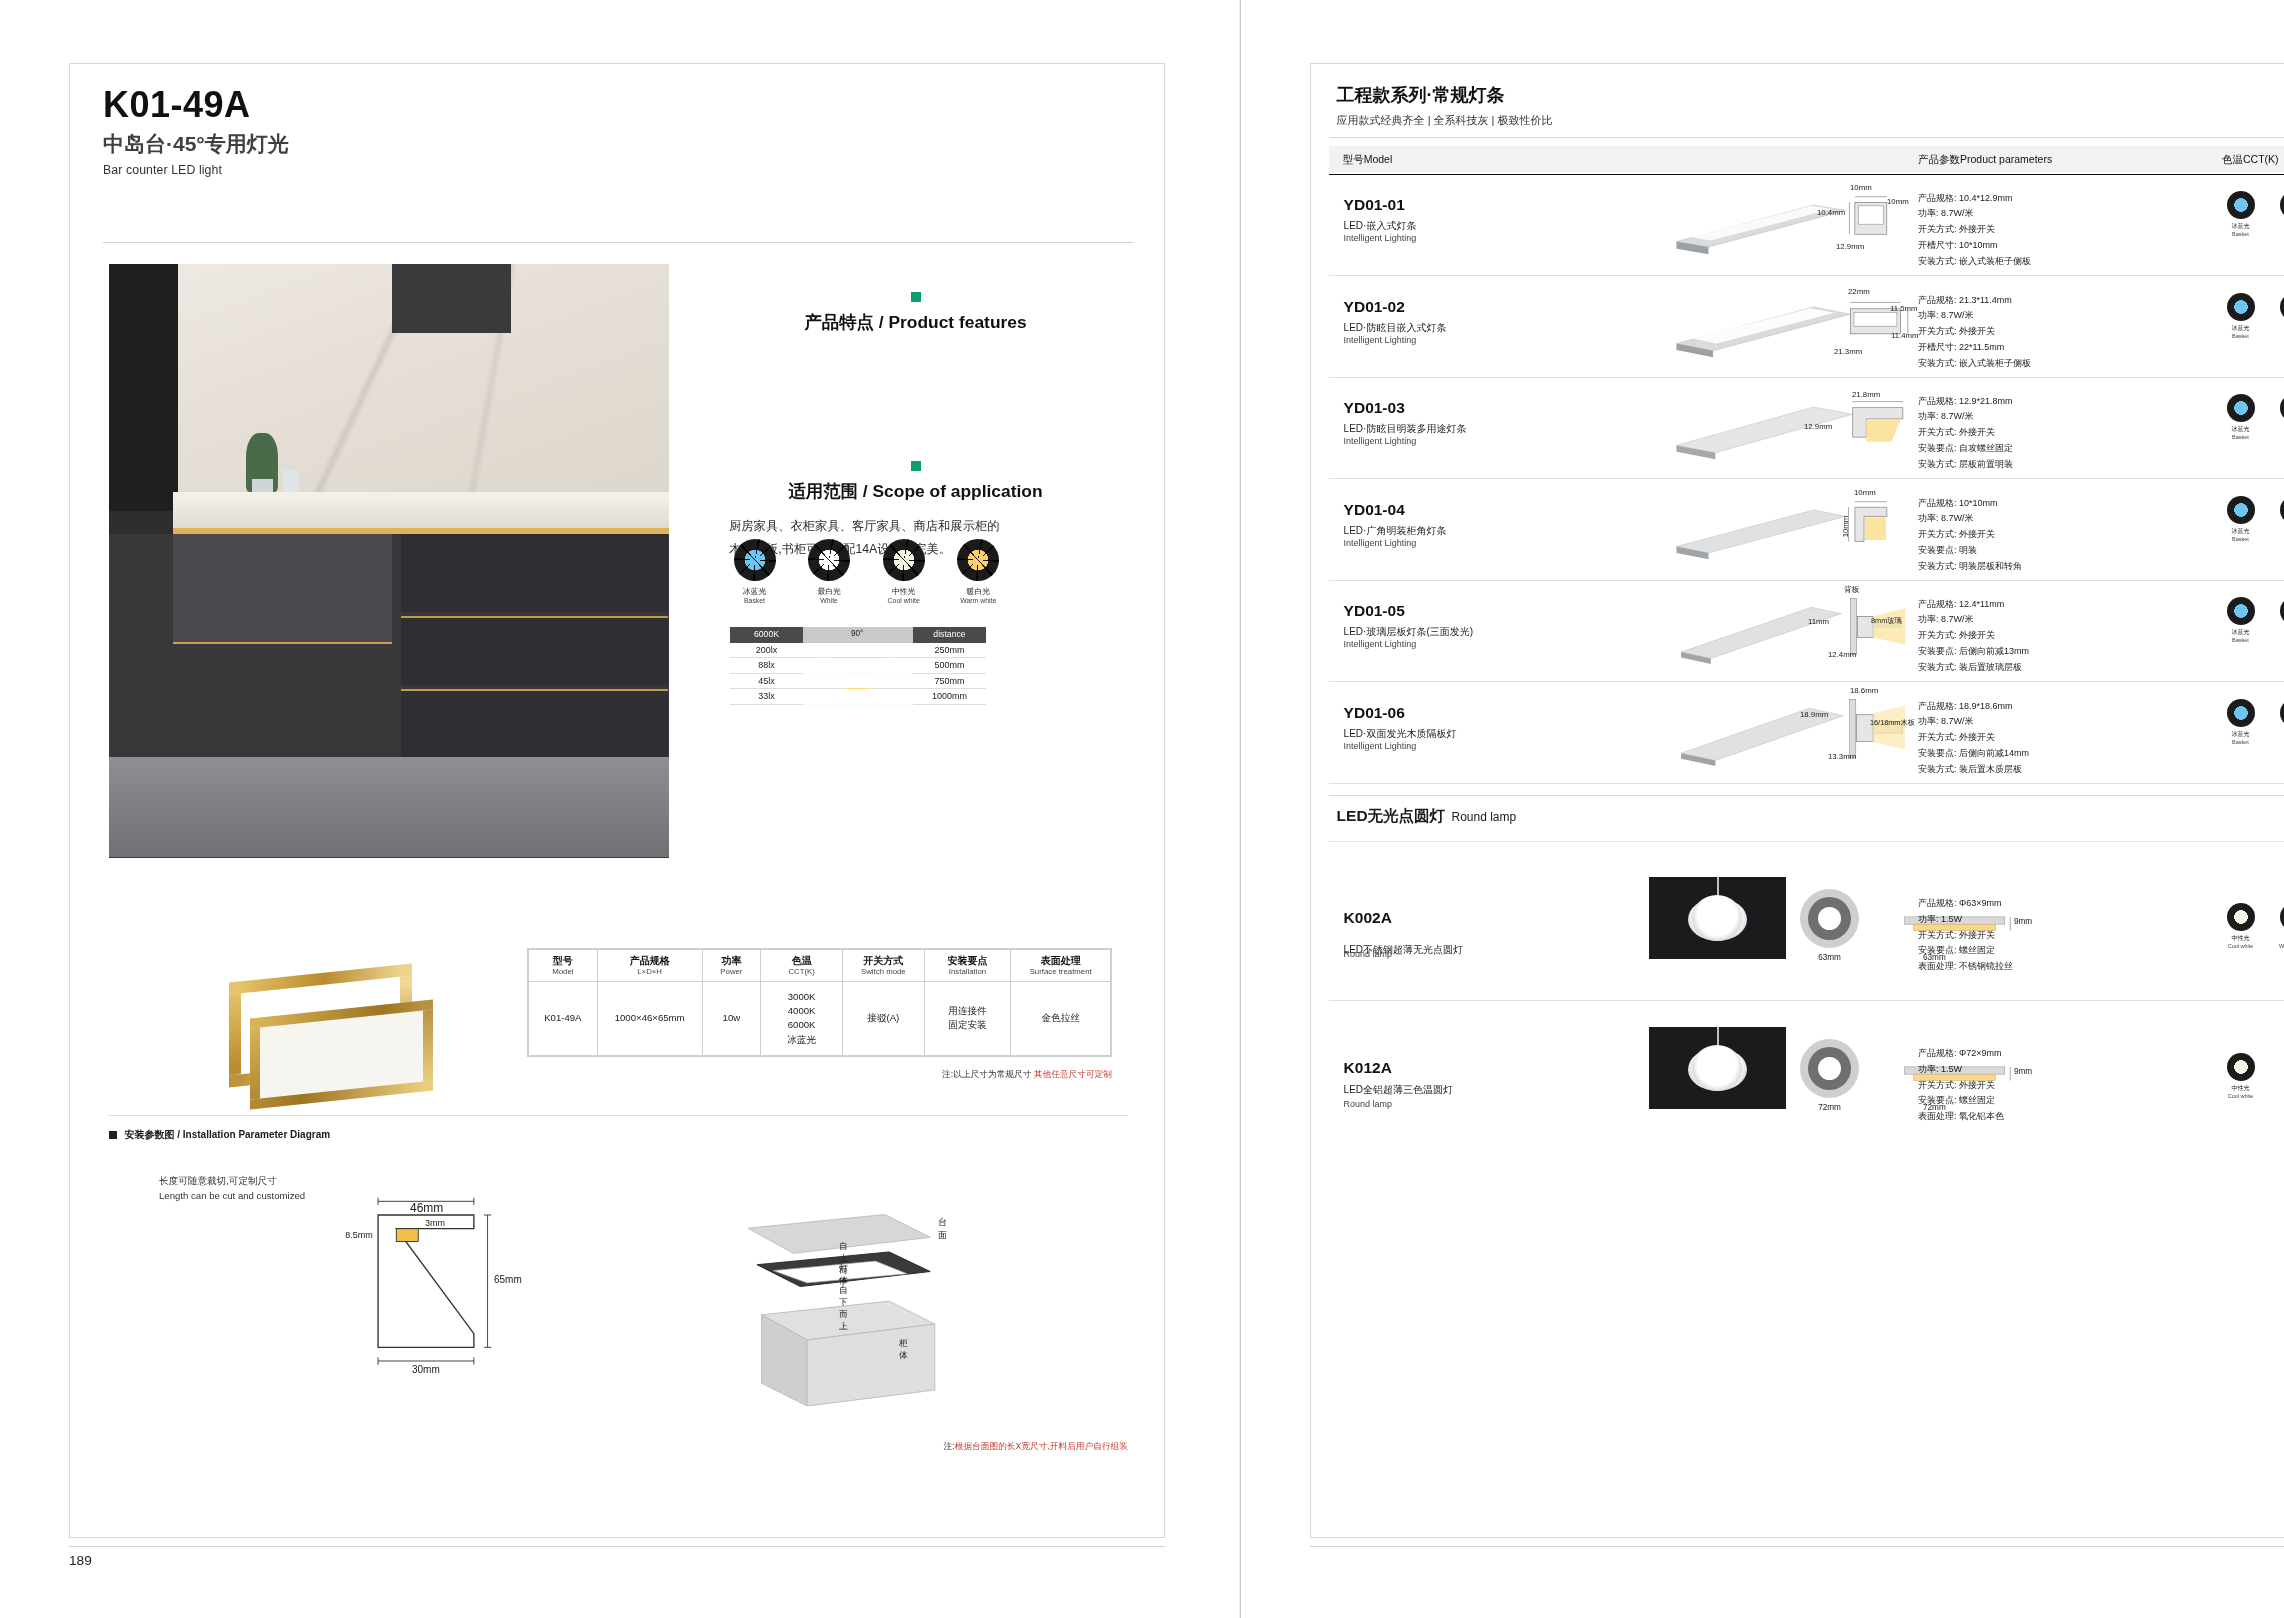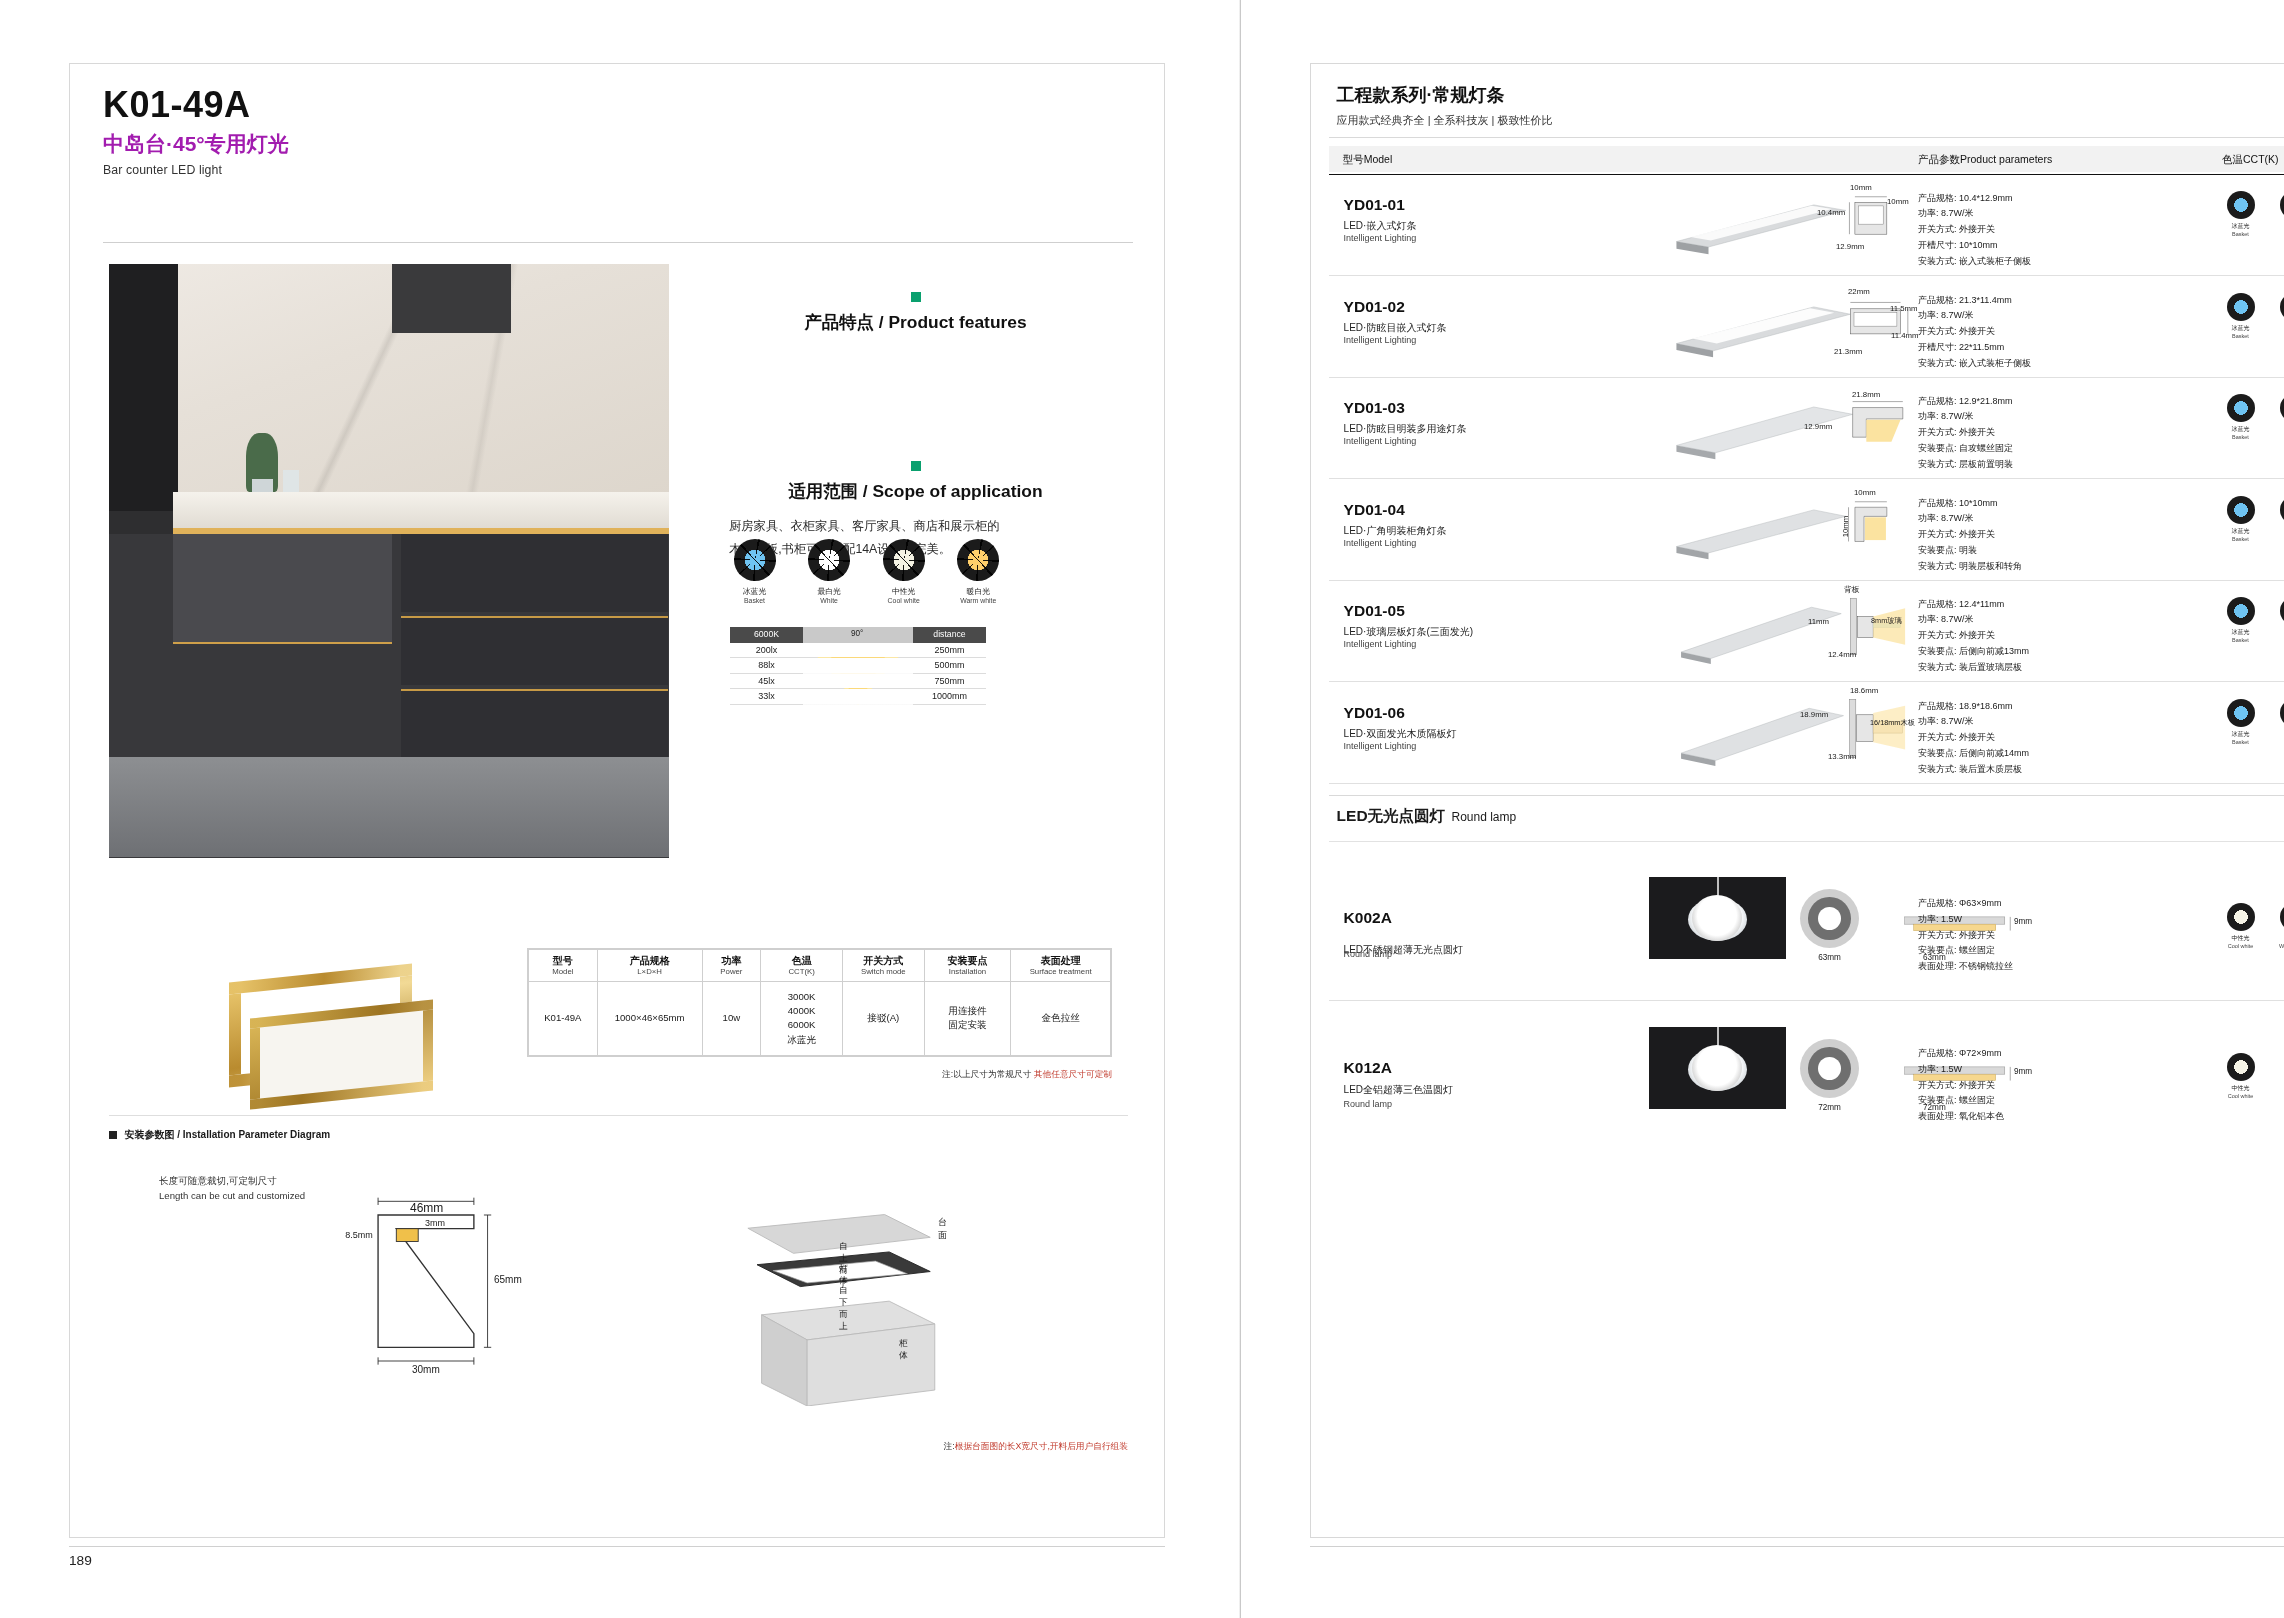--- a/index.html
+++ b/index.html
@@ -24,21 +24,21 @@
   
   .lp-frame {
     position:absolute; left:69px; top:63px; width:1096px; height:1475px;
     border:0.9px solid #d8d8d8; background:#fff;
   }
   .title-block { position:absolute; left:33px; top:22px; }
   .title-code {
     font-size:36px; font-weight:bold; letter-spacing:0.5px; color:#111;
     line-height:1.05;
   }
-  .title-cn { font-size:21px; font-weight:bold; margin-top:6.4px; color:#a21caf; }
+  .title-cn { font-size:21px; font-weight:bold; margin-top:6.4px; color:#404040; }
   .title-en { font-size:12.3px; color:#333; margin-top:4.6px; letter-spacing:0.1px;}
   .title-rule { position:absolute; left:33px; top:178px; width:1030px; height:0.9px; background:#cfcfcf; }
 
   .photo {
     position:absolute; left:39px; top:200px; width:560px; height:594px;
     background:#2e2e30; overflow:hidden;
   }
   
   .ph-wall { position:absolute; left:0; top:0; width:100%; height:238px;
     background:linear-gradient(160deg,#efeae4 0%,#e6e0d8 40%,#ddd6cc 100%); }

